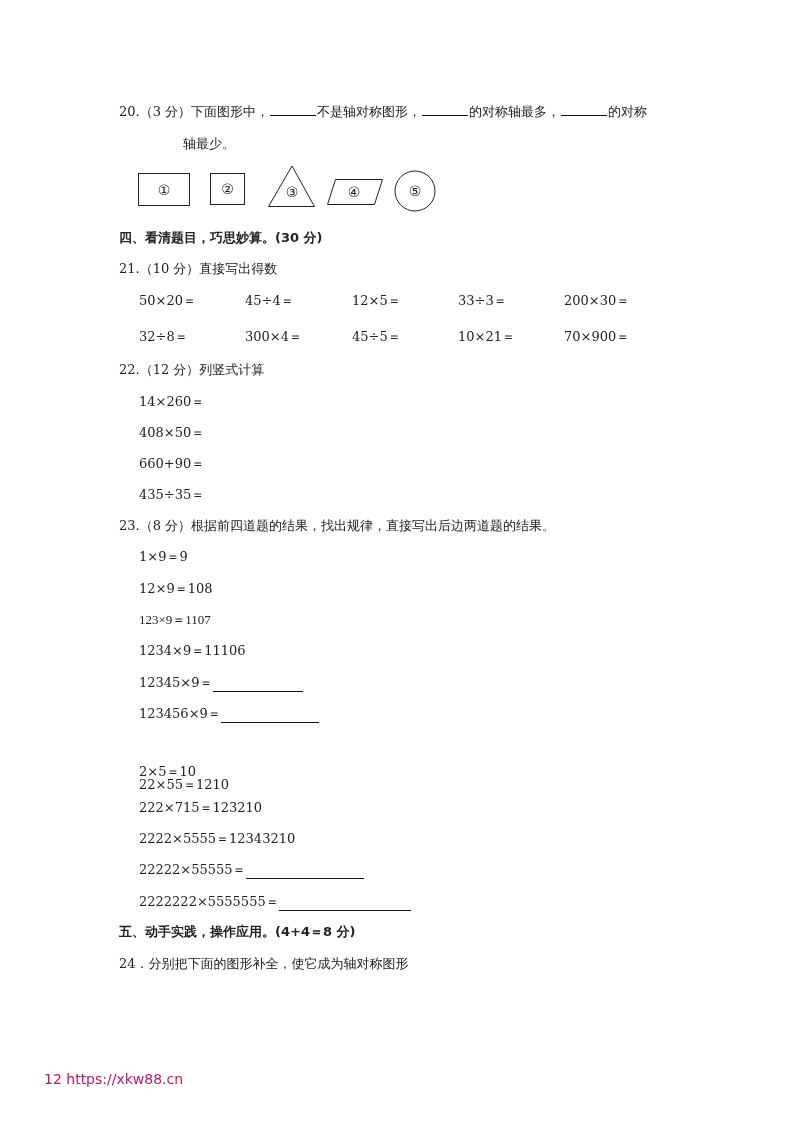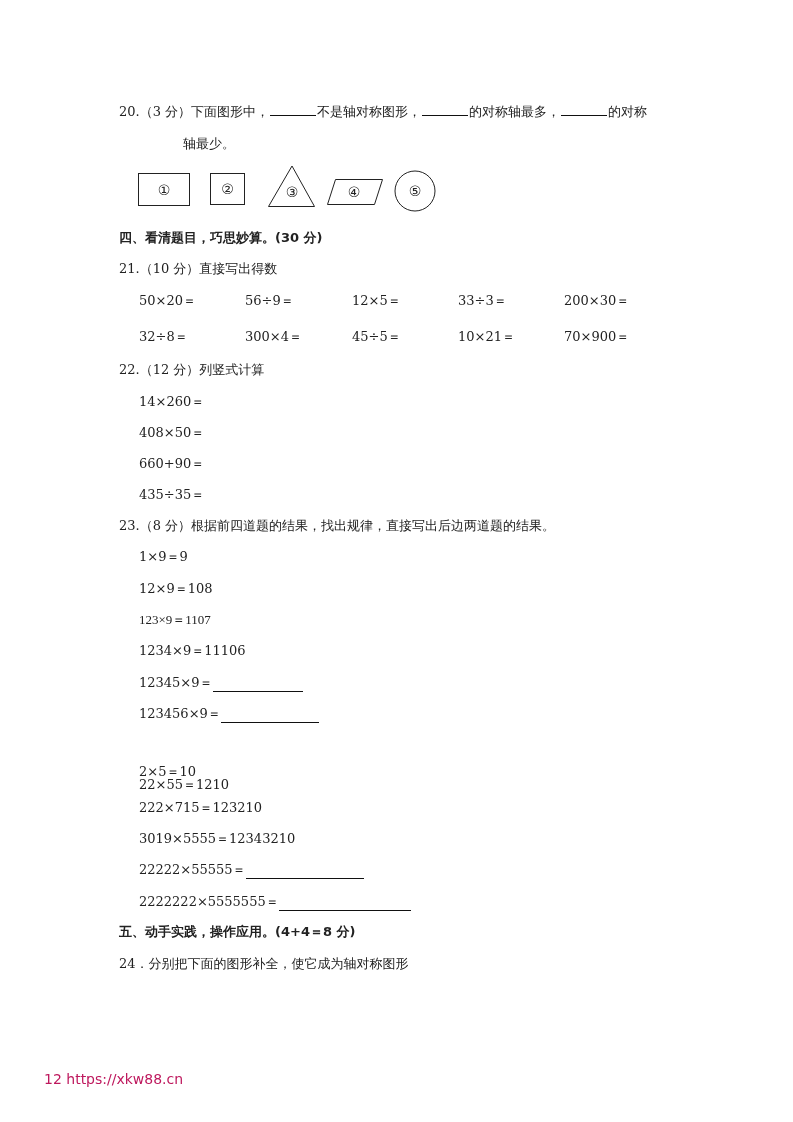--- a/index.html
+++ b/index.html
@@ -53,21 +53,21 @@
   <g>
     <circle cx="415" cy="191" r="20" fill="none" stroke="#222" stroke-width="1"></circle>
     <text x="415" y="196" font-size="14" text-anchor="middle" fill="#222" font-family="DejaVu Sans, sans-serif">⑤</text>
   </g>
 </svg>
 
 <div class="line bold" style="top:229px; left:119px;">四、看清题目，巧思妙算。(30 分)</div>
 
 <div class="line" style="top:260px; left:119px;">21.（10 分）直接写出得数</div>
 <div class="calc" style="top:292px; left:139px;">50×20＝</div>
-<div class="calc" style="top:292px; left:245px;">56÷9＝</div>
+<div class="calc" style="top:292px; left:245px;">45÷4＝</div>
 <div class="calc" style="top:292px; left:352px;text-align:right;">12×5＝</div>
 <div class="calc" style="top:292px; left:458px;">33÷3＝</div>
 <div class="calc" style="top:292px; left:564px;">200×30＝</div>
 
 <div class="calc" style="top:328px; left:139px;">32÷8＝</div>
 <div class="calc" style="top:328px; left:245px;">300×4＝</div>
 <div class="calc" style="top:328px; left:352px;">45÷5＝</div>
 <div class="calc" style="top:328px; left:458px;">10×21＝</div>
 <div class="calc" style="top:328px; left:564px;">70×900＝</div>
 
@@ -84,21 +84,21 @@
 <div class="calc" style="top:642px; left:139px;">1234×9＝11106</div>
 <div class="calc" style="top:674px; left:139px;">
   <span>12345×9＝</span><span class="answer-blank" style="width:90px;"></span>
 </div>
 <div class="calc" style="top:705px; left:139px;">
   <span>123456×9＝</span><span class="answer-blank" style="width:98px;"></span>
 </div>
 <div class="calc" style="top:736px; left:139px;margin-top:27px;">2×5＝10</div>
 <div class="calc" style="top:768px; left:139px;margin-top:8px;">22×55＝1210</div>
 <div class="calc" style="top:799px; left:139px;">222×715＝123210</div>
-<div class="calc" style="top:830px; left:139px;">3019×5555＝12343210</div>
+<div class="calc" style="top:830px; left:139px;">2222×5555＝12343210</div>
 <div class="calc" style="top:861px; left:139px;">
   <span>22222×55555＝</span><span class="answer-blank" style="width:118px;"></span>
 </div>
 <div class="calc" style="top:893px; left:139px;">
   <span>2222222×5555555＝</span><span class="answer-blank" style="width:132px;"></span>
 </div>
 
 <div class="line bold" style="top:923px; left:119px;">五、动手实践，操作应用。(4+4＝8 分)</div>
 
 <div class="line" style="top:955px; left:119px;">24．分别把下面的图形补全，使它成为轴对称图形</div>

